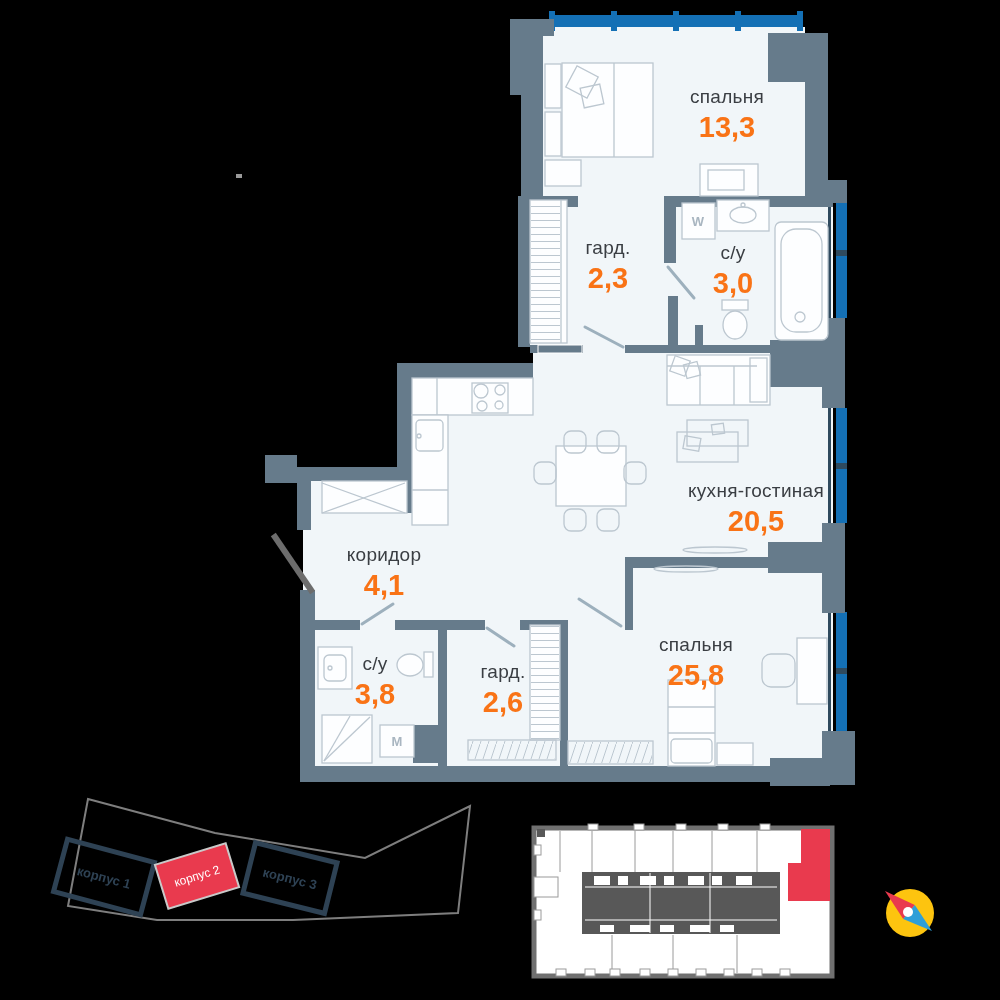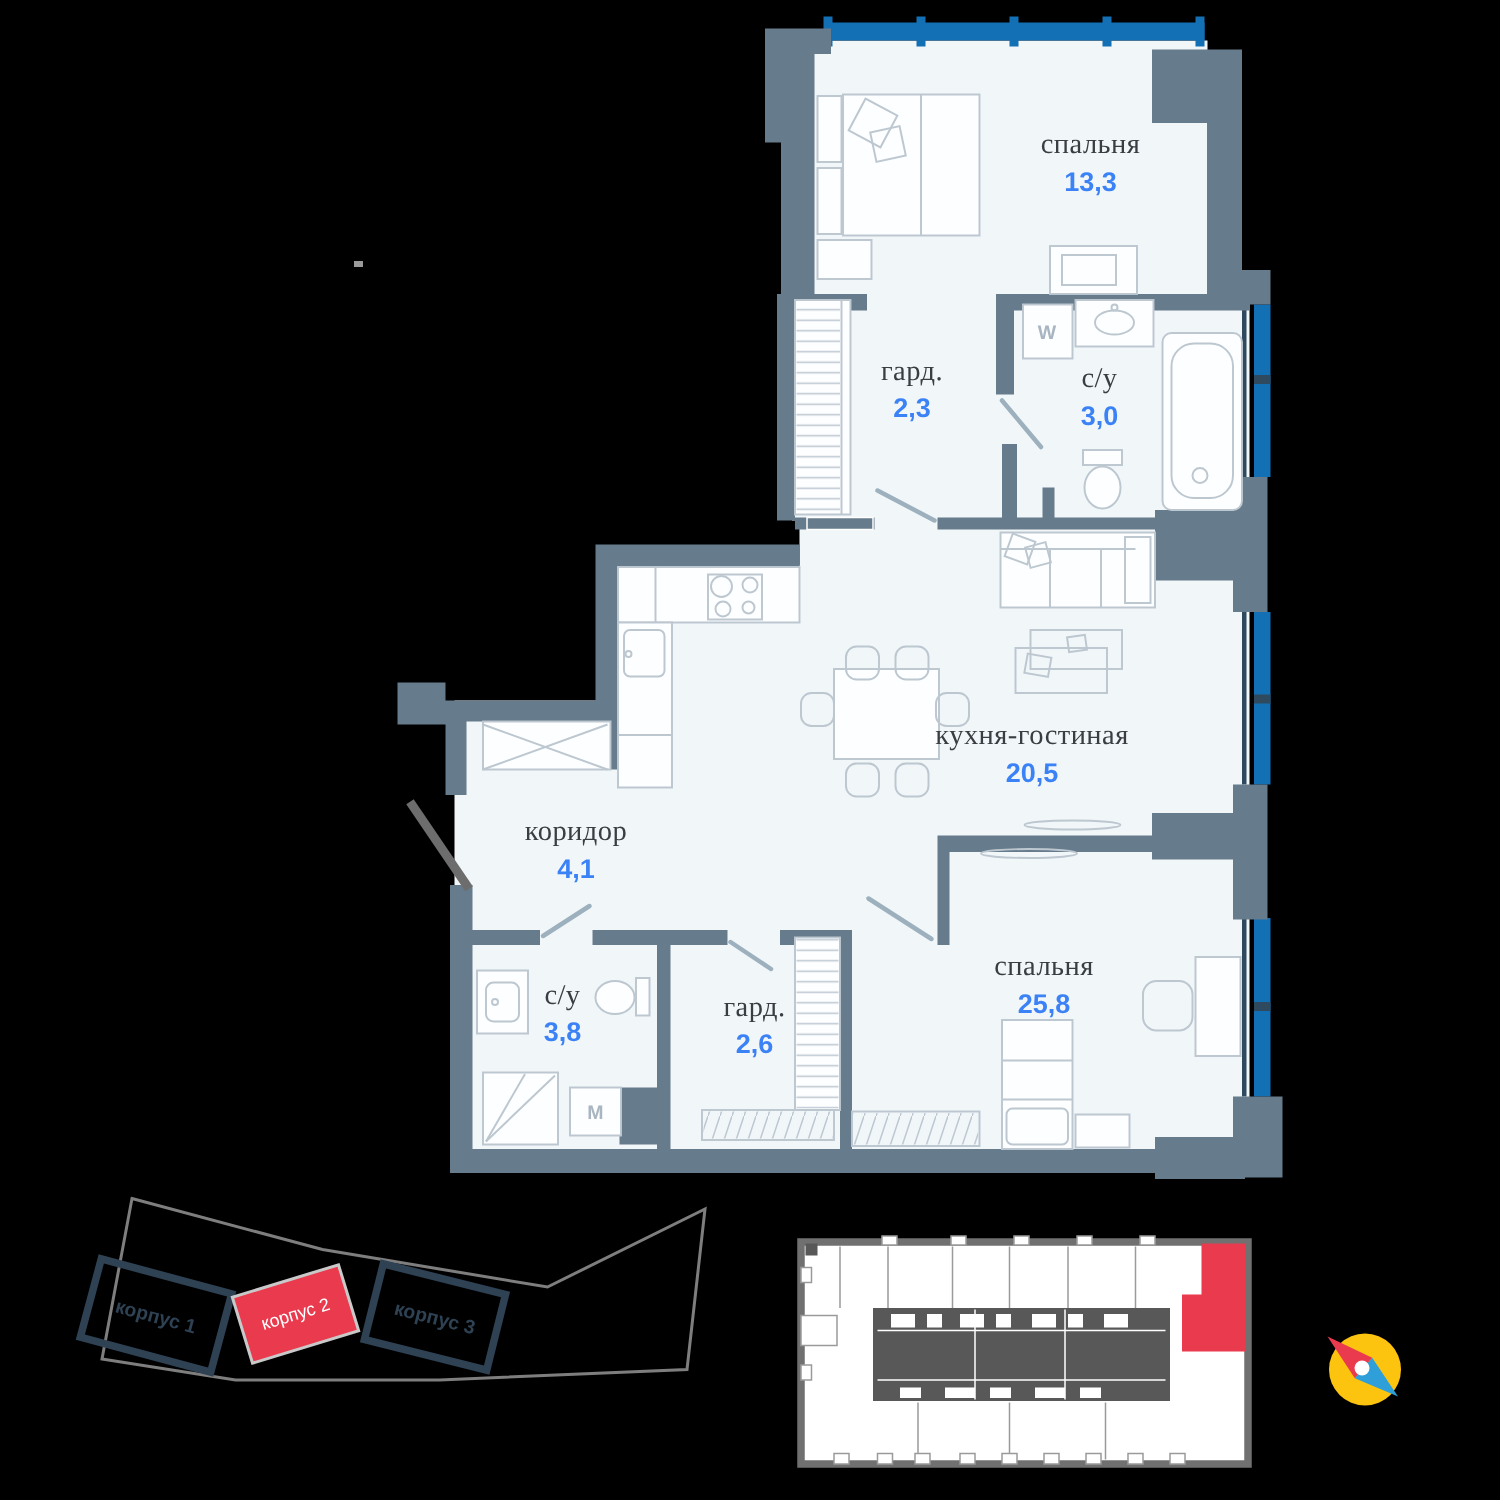--- a/index.html
+++ b/index.html
@@ -16,22 +16,22 @@
   .wallp{fill:var(--wall);stroke:none;}
   .roomp{fill:var(--room);stroke:none;}
   .win{fill:var(--window);}
   .winframe{fill:var(--window-frame);}
   .furn{fill:none;stroke:var(--furniture);stroke-width:1.3;}
   .furnf{fill:#fdfeff;stroke:var(--furniture);stroke-width:1.3;}
   .doorleaf{stroke:var(--door);stroke-width:3;stroke-linecap:round;fill:none;}
   .entrance{stroke:var(--entrance-door);stroke-width:6;stroke-linecap:square;fill:none;}
   .appl-letter{fill:#a9b6c1;font-weight:bold;font-size:13px;font-family:"Liberation Sans",sans-serif;}
   .label{position:absolute;transform:translateX(-50%);text-align:center;color:var(--label-text);}
-  .label .n{font-size:19px;letter-spacing:.3px;font-family:Liberation Serif, serif;}
-  .label .a{font-size:18px;font-weight:bold;margin-top:3px;color:#3b82f6;}
+  .label .n{font-size:19px;letter-spacing:.3px;}
+  .label .a{font-size:29px;font-weight:bold;margin-top:3px;color:#f97316;}
   .site-outline{fill:none;stroke:var(--site-outline);stroke-width:2;}
   .bld{fill:none;stroke:var(--building-outline);stroke-width:5;}
   .bld-txt{fill:var(--building-outline);font-size:13px;font-weight:bold;font-family:"Liberation Sans",sans-serif;}
   .bld-txt-w{fill:#fff;font-size:12px;font-family:"Liberation Sans",sans-serif;}
   .mini-line{stroke:#9a9a9a;stroke-width:1;}
   .mini-tick{fill:#fff;stroke:#9a9a9a;stroke-width:1;}
   .core-det{stroke:#fff;stroke-width:1;}
 </style>
 </head>
 <body>
@@ -318,21 +318,21 @@
   <div class="a">13,3</div>
 </div>
 <div class="label" style="left:608px;top:237px">
   <div class="n">гард.</div>
   <div class="a">2,3</div>
 </div>
 <div class="label" style="left:733px;top:242px">
   <div class="n">с/у</div>
   <div class="a">3,0</div>
 </div>
-<div class="label" style="left:688px;top:480px">
+<div class="label" style="left:756px;top:480px">
   <div class="n">кухня-гостиная</div>
   <div class="a">20,5</div>
 </div>
 <div class="label" style="left:384px;top:544px">
   <div class="n">коридор</div>
   <div class="a">4,1</div>
 </div>
 <div class="label" style="left:375px;top:653px">
   <div class="n">с/у</div>
   <div class="a">3,8</div>

